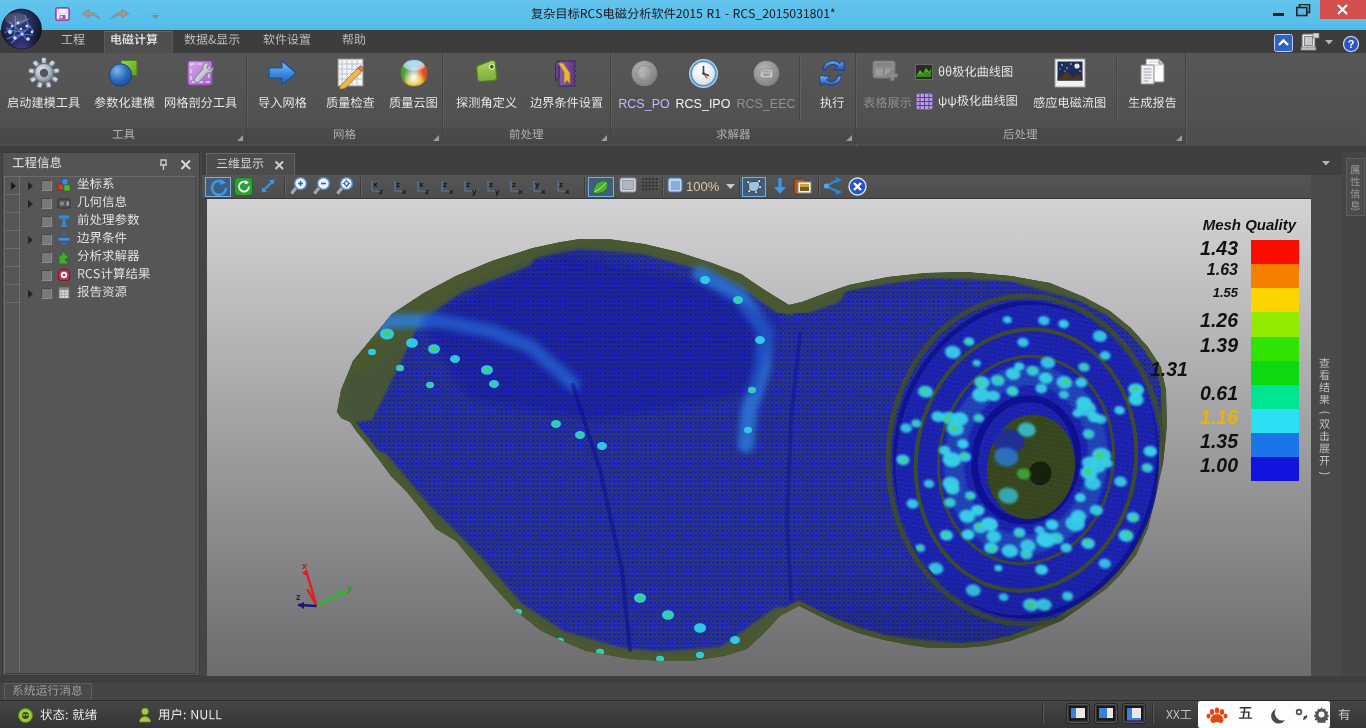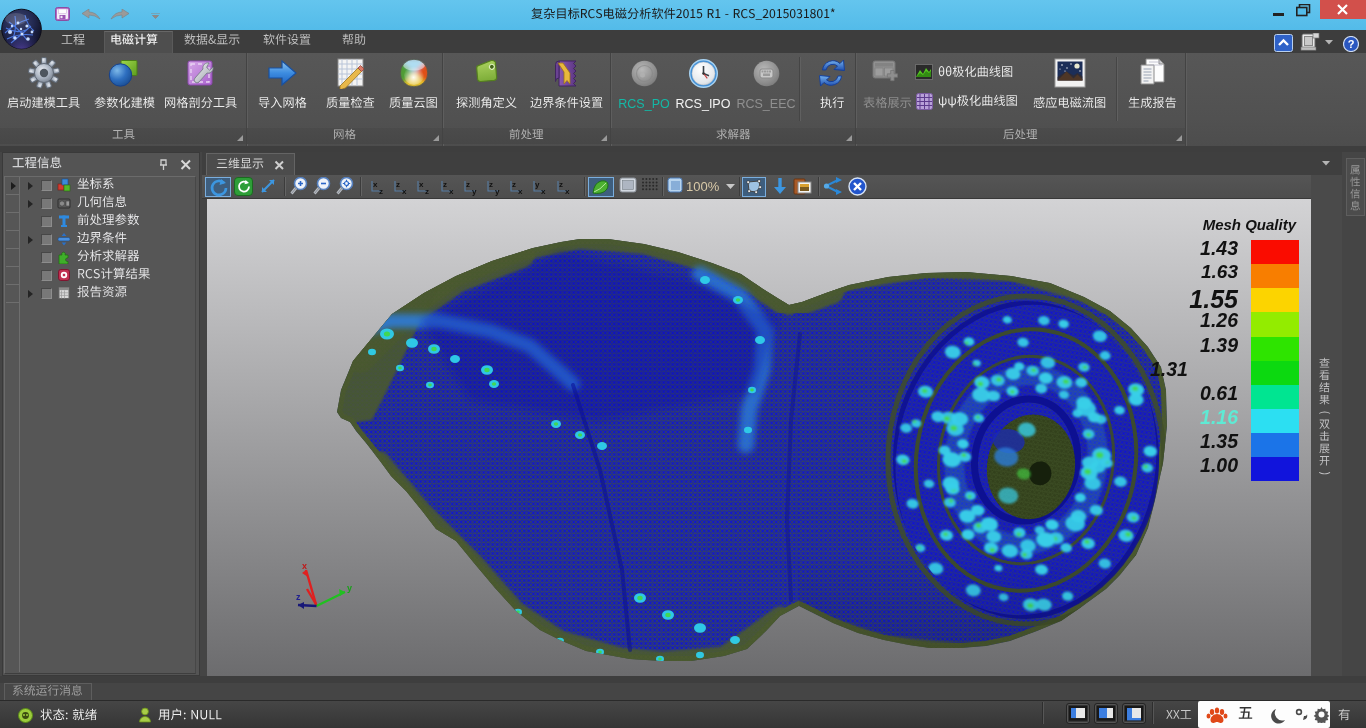--- a/index.html
+++ b/index.html
@@ -537,21 +537,21 @@
 <div class="abs" style="left:507px;top:97px;width:120px;text-align:center"><svg width="73.2" height="14" style="overflow:visible">
         <g fill="#ececec">
           <use href="#G75" x="0" y="10"></use>
           <use href="#G76" x="12.2" y="10"></use>
           <use href="#G77" x="24.4" y="10"></use>
           <use href="#G12" x="36.6" y="10"></use>
           <use href="#G78" x="48.8" y="10"></use>
           <use href="#G79" x="61" y="10"></use>
         </g>
       </svg></div>
-<div class="abs" style="left:584px;top:97px;width:120px;text-align:center;font-size:12.5px;color:#14b8a6">RCS_PO</div>
+<div class="abs" style="left:584px;top:97px;width:120px;text-align:center;font-size:12.5px;color:#c4b5fd">RCS_PO</div>
 <div class="abs" style="left:643px;top:97px;width:120px;text-align:center;font-size:12.5px;color:#f4f4f4">RCS_IPO</div>
 <div class="abs" style="left:706px;top:97px;width:120px;text-align:center;font-size:12.5px;color:#909090">RCS_EEC</div>
 <div class="abs" style="left:772px;top:97px;width:120px;text-align:center"><svg width="24.4" height="14" style="overflow:visible">
         <g fill="#ececec">
           <use href="#G80" x="0" y="10"></use>
           <use href="#G81" x="12.2" y="10"></use>
         </g>
       </svg></div>
 <div class="abs" style="left:827px;top:97px;width:120px;text-align:center"><svg width="48.8" height="14" style="overflow:visible">
         <g fill="#8f8f8f">
@@ -1208,27 +1208,27 @@
       <div style="position:absolute;left:0;top:48.3px;width:48px;height:24.15px;background:#fcd400"></div>
       <div style="position:absolute;left:0;top:72.4px;width:48px;height:24.15px;background:#93ec00"></div>
       <div style="position:absolute;left:0;top:96.6px;width:48px;height:24.15px;background:#2ee400"></div>
       <div style="position:absolute;left:0;top:120.8px;width:48px;height:24.15px;background:#0cd910"></div>
       <div style="position:absolute;left:0;top:144.9px;width:48px;height:24.15px;background:#00e591"></div>
       <div style="position:absolute;left:0;top:169px;width:48px;height:24.15px;background:#2cdff2"></div>
       <div style="position:absolute;left:0;top:193.2px;width:48px;height:24.15px;background:#1b74e8"></div>
       <div style="position:absolute;left:0;top:217.3px;width:48px;height:24.15px;background:#1114dc"></div>
     </div>
     <div class="abs" style="left:1100px;top:237px;width:138px;text-align:right;font-style:italic;font-weight:bold;font-size:19.5px;color:#111;font-family:'Liberation Sans'">1.43</div>
-    <div class="abs" style="left:1100px;top:261.1px;width:138px;text-align:right;font-style:italic;font-weight:bold;font-size:19px;color:#111;font-family:'Liberation Sans'">1.63</div>
-    <div class="abs" style="left:1100px;top:285.3px;width:138px;text-align:right;font-style:italic;font-weight:bold;font-size:25px;color:#111;font-family:'Liberation Sans'">1.55</div>
+    <div class="abs" style="left:1100px;top:261.1px;width:138px;text-align:right;font-style:italic;font-weight:bold;font-size:16px;color:#111;font-family:'Liberation Sans'">1.63</div>
+    <div class="abs" style="left:1100px;top:285.3px;width:138px;text-align:right;font-style:italic;font-weight:bold;font-size:13px;color:#111;font-family:'Liberation Sans'">1.55</div>
     <div class="abs" style="left:1100px;top:309.4px;width:138px;text-align:right;font-style:italic;font-weight:bold;font-size:19.5px;color:#111;font-family:'Liberation Sans'">1.26</div>
     <div class="abs" style="left:1100px;top:333.6px;width:138px;text-align:right;font-style:italic;font-weight:bold;font-size:19.5px;color:#111;font-family:'Liberation Sans'">1.39</div>
     <div class="abs" style="left:1100px;top:357.8px;width:138px;text-align:center;font-style:italic;font-weight:bold;font-size:19.5px;color:#111;font-family:'Liberation Sans'">1.31</div>
     <div class="abs" style="left:1100px;top:381.9px;width:138px;text-align:right;font-style:italic;font-weight:bold;font-size:19.5px;color:#111;font-family:'Liberation Sans'">0.61</div>
-    <div class="abs" style="left:1100px;top:406px;width:138px;text-align:right;font-style:italic;font-weight:bold;font-size:19.5px;color:#5eead4;font-family:'Liberation Sans'">1.16</div>
+    <div class="abs" style="left:1100px;top:406px;width:138px;text-align:right;font-style:italic;font-weight:bold;font-size:19.5px;color:#eab308;font-family:'Liberation Sans'">1.16</div>
     <div class="abs" style="left:1100px;top:430.2px;width:138px;text-align:right;font-style:italic;font-weight:bold;font-size:19.5px;color:#111;font-family:'Liberation Sans'">1.35</div>
     <div class="abs" style="left:1100px;top:454.4px;width:138px;text-align:right;font-style:italic;font-weight:bold;font-size:19.5px;color:#111;font-family:'Liberation Sans'">1.00</div>
 
 <svg class="abs" style="left:290px;top:560px" width="70" height="55">
       <g stroke-width="2.4" fill="none">
         <path d="M27 46 L17 29" stroke="#e02020" transform="translate(0 0)"></path>
         <path d="M26.5 46 L16 10" stroke="#e02020"></path>
         <path d="M26.5 46 L55 32" stroke="#20c020"></path>
         <path d="M26.5 46 L8 45" stroke="#181878"></path>
       </g>

